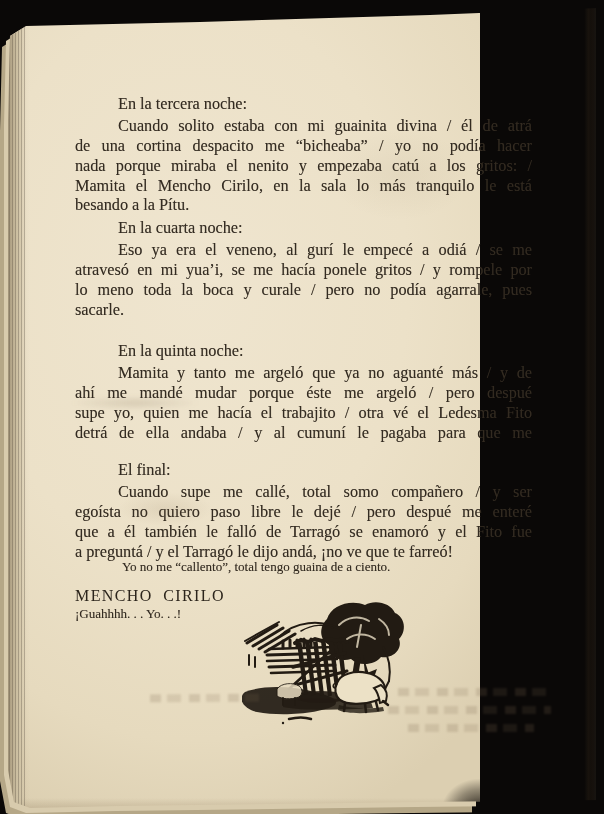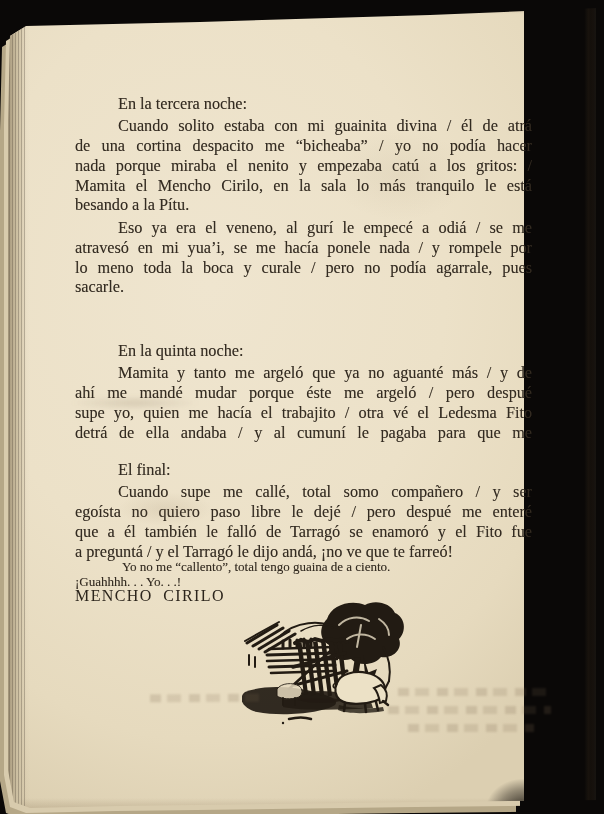--- a/index.html
+++ b/index.html
@@ -1,17 +1,17 @@
 <!DOCTYPE html>
 <html><head>
 <meta charset="utf-8">
 <style>
   html, body { margin:0; padding:0; width:604px; height:814px; overflow:hidden;
     background:#0a0807; font-family:"Liberation Serif","DejaVu Serif",serif; }
-  .stage { position:relative; width:524px; height:814px; }
+  .stage { position:relative; width:480px; height:814px; }
 
   
   .pageshape { position:absolute; inset:0;
     clip-path: polygon(10px 36px, 26px 26px, 200px 22px, 430px 15px, 598px 8px,
       604px 10px, 604px 800px, 420px 802px, 120px 806px, 30px 808px,
       14px 802px, 8px 770px, 8px 120px); }
   .under2 { transform:translate(-8px,11px); background:#b5a787; }
   .under1 { transform:translate(-4px,5px);  background:#d8cbad; }
 
   
@@ -41,21 +41,21 @@
     font-size:16.2px; line-height:19.8px;
     text-shadow:.2px .2px 0 rgba(51,43,33,.35); }
   .s1{top:95px} .s2{top:219px} .s3{top:342px} .s4{top:461px}
   .heading { margin-left:43px; margin-bottom:2.5px; }
   .line { text-align:justify; text-align-last:justify; -moz-text-align-last:justify; }
   .line.first { text-indent:43px; }
   .line.last { text-align-last:left; -moz-text-align-last:left; }
   .loose { position:absolute; left:75px; width:457px; color:#332b21;
     font-size:13px; line-height:19.8px; text-shadow:.2px .2px 0 rgba(51,43,33,.35); }
   .c1 { top:557px; padding-left:47px; }
-  .c2 { top:572px; }
+  .c2 { top:604px; }
   .signature { position:absolute; left:75px; top:587px; width:446px; 
     font-size:16px; font-weight:normal; letter-spacing:1.4px; word-spacing:5px; color:#2b241b; }
 
   .illustration { position:absolute; left:242px; top:597px; width:220px; height:152px; }
 
   
   .bleed { position:absolute; height:8px; opacity:.28; filter:blur(1.1px);
     background:repeating-linear-gradient(90deg, rgba(125,105,80,.75) 0 11px, rgba(125,105,80,0) 11px 17px, rgba(125,105,80,.6) 17px 31px, rgba(125,105,80,0) 31px 39px); }
   .b1 { left:150px; top:694px; width:115px; transform:rotate(-.4deg); }
   .b2 { left:398px; top:688px; width:150px; }
@@ -85,22 +85,23 @@
     <div id="text-column">
         <div class="section s1">
           <div class="heading">En la tercera noche:</div>
           <div class="line first">Cuando solito estaba con mi guainita divina / él de atrá</div>
           <div class="line">de una cortina despacito me “bicheaba” / yo no podía hacer</div>
           <div class="line">nada porque miraba el nenito y empezaba catú a los gritos: /</div>
           <div class="line">Mamita el Mencho Cirilo, en la sala lo más tranquilo le está</div>
           <div class="line last">besando a la Pítu.</div>
         </div>
         <div class="section s2">
+          <div class="heading">En la cuarta noche:</div>
           <div class="line first">Eso ya era el veneno, al gurí le empecé a odiá / se me</div>
-          <div class="line">atravesó en mi yua’i, se me hacía ponele nada / y rompele por</div>
+          <div class="line">atravesó en mi yua’i, se me hacía ponele gritos / y rompele por</div>
           <div class="line">lo meno toda la boca y curale / pero no podía agarrale, pues</div>
           <div class="line last">sacarle.</div>
         </div>
         <div class="section s3">
           <div class="heading">En la quinta noche:</div>
           <div class="line first">Mamita y tanto me argeló que ya no aguanté más / y de</div>
           <div class="line">ahí me mandé mudar porque éste me argeló / pero despué</div>
           <div class="line">supe yo, quien me hacía el trabajito / otra vé el Ledesma Fito</div>
           <div class="line">detrá de ella andaba / y al cumuní le pagaba para que me</div>
         </div>

